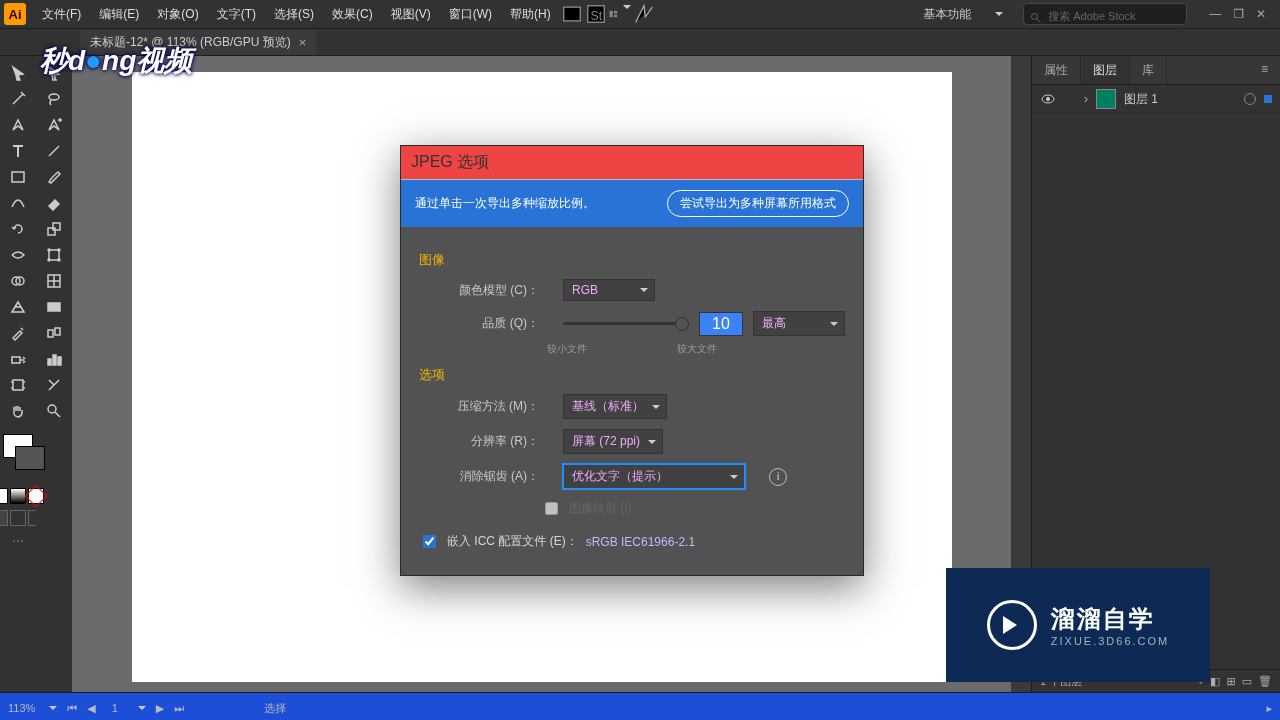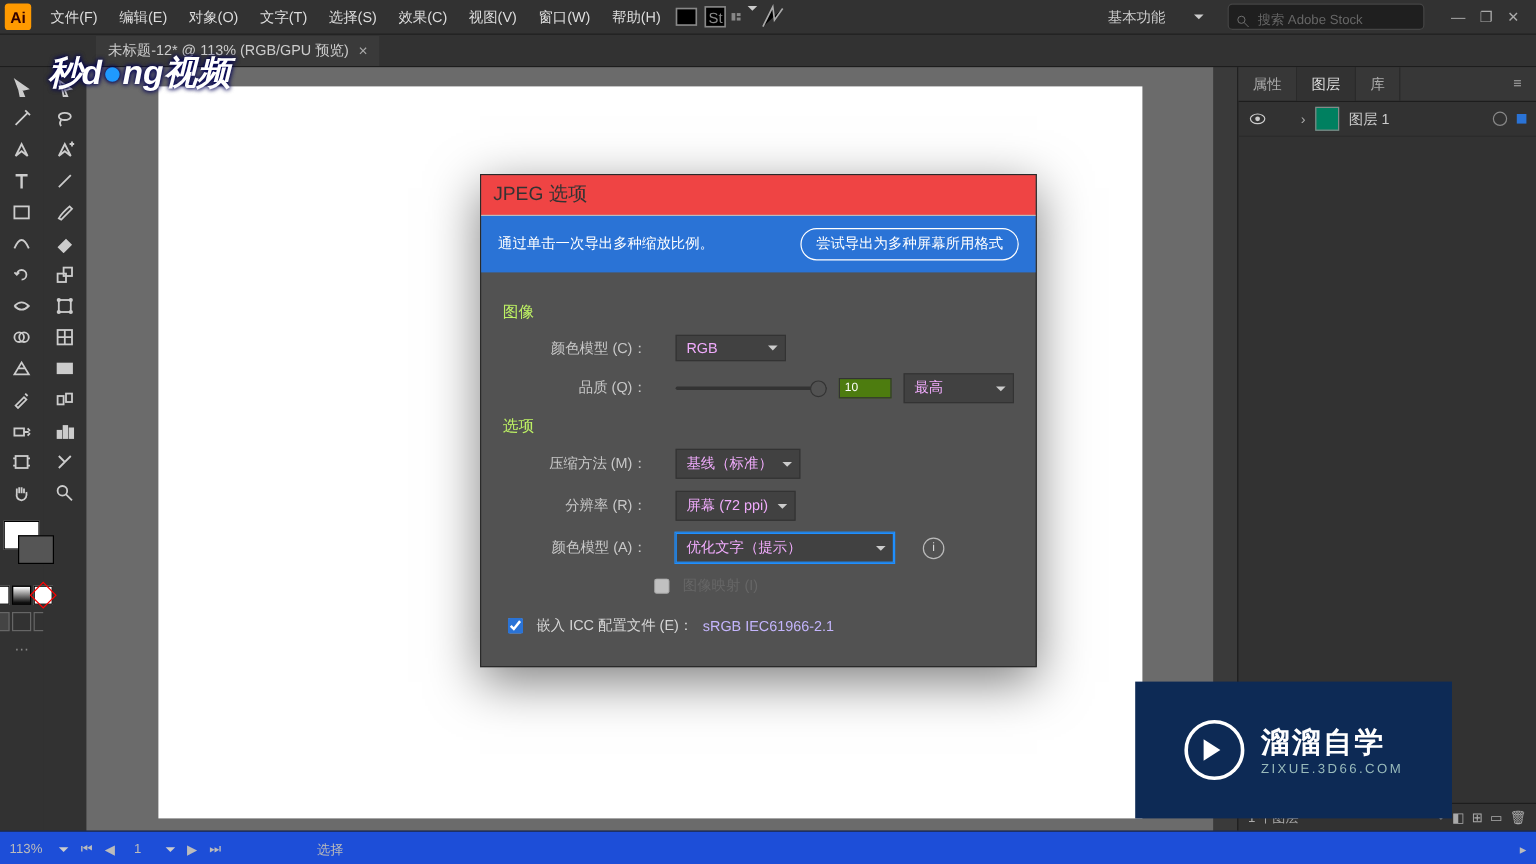--- a/index.html
+++ b/index.html
@@ -42,30 +42,30 @@
   .panel-footer{height:22px;display:flex;align-items:center;border-top:1px solid #1d1d1d;padding:0 8px;font-size:11px;color:#aaa;gap:6px}
   
   .status{height:22px;background:#1d4ed8;border-top:1px solid #1d1d1d;display:flex;align-items:center;padding:4px 8px;font-size:11px;color:#bbb;gap:10px}
   .status .sel{padding:0 6px}
   
   .dialog{position:absolute;left:400px;top:145px;width:462px;background:#525252;box-shadow:0 12px 40px rgba(0,0,0,.5);border:1px solid #2a2a2a}
   .dlg-title{background:#ef4444;color:#333;padding:6px 10px;font-size:16px;border-bottom:1px solid #bbb}
   .dlg-banner{background:#2a73d6;color:#fff;display:flex;align-items:center;justify-content:space-between;padding:10px 14px;font-size:12px}
   .dlg-banner button{background:transparent;border:1.5px solid #fff;color:#fff;border-radius:14px;padding:4px 12px;font-size:12px}
   .dlg-body{padding:14px 18px;color:#d6d6d6}
-  .section-title{font-size:13px;margin:10px 0 10px;color:#bef264}
+  .section-title{font-size:13px;margin:10px 0 10px;color:#eab308}
   .field{display:flex;align-items:center;margin:10px 0;gap:24px}
   .field label{width:120px;text-align:right;color:#c8c8c8;font-size:12px}
   .combo{background:#414141;border:1px solid #333;color:#f0abfc;padding:3px 22px 3px 8px;position:relative;font-size:12px;min-width:60px;display:inline-flex;align-items:center}
   .combo::after{content:"";position:absolute;right:6px;top:50%;margin-top:-2px;border:4px solid transparent;border-top-color:#ccc}
   .combo.hl{border:1px solid #1f8fff;box-shadow:0 0 0 1px #1f8fff}
   .qslider{flex:1;display:flex;align-items:center;gap:10px}
   .track{flex:1;height:3px;background:#333;border-radius:2px;position:relative}
   .thumb-sl{position:absolute;right:0;top:-5px;width:12px;height:12px;border:1px solid #333;border-radius:50%;background:#525252}
-  .numbox{width:34px;background:#4d7c0f;border:1px solid #333;color:#fff;padding:2px 4px;font-size:10px;text-align:left}
+  .numbox{width:34px;background:#3b82f6;border:1px solid #333;color:#fff;padding:2px 4px;font-size:16px;text-align:center}
   .tiny{font-size:10px;color:#999}
   .infoicon{width:16px;height:16px;border:1px solid #bbb;border-radius:50%;display:inline-flex;align-items:center;justify-content:center;font-size:10px;color:#ddd}
   .chk{display:flex;align-items:center;gap:8px;margin:14px 0 10px}
   .chk-dis{display:flex;align-items:center;gap:8px;margin:6px 0 6px 122px;color:#666}
   .chk input{accent-color:#2a73d6}
   .dlg-btns{display:flex;justify-content:flex-end;gap:12px;padding:8px 16px 18px}
   .btn{border-radius:20px;padding:6px 30px;font-size:13px;border:1px solid #999}
   .btn.primary{background:#f3f3f3;color:#222;border-color:#f3f3f3}
   .btn.sec{background:transparent;color:#ddd}
   
@@ -401,39 +401,43 @@
       <div class="qslider">
         <div class="track">
             <div class="thumb-sl"></div>
           </div>
         <div class="numbox">10</div>
         <div class="combo">
             <span>最高</span>
           </div>
       </div>
     </div>
+    <div style="display:flex;margin:-4px 0 8px 128px;gap:90px">
+      <span class="tiny">较小文件</span>
+      <span class="tiny">较大文件</span>
+    </div>
 
     <div class="section-title">选项</div>
 
     <div class="field">
       <label>压缩方法 (M)：</label>
       <div class="combo">
           <span>基线（标准）</span>
         </div>
     </div>
 
     <div class="field">
       <label>分辨率 (R)：</label>
       <div class="combo">
           <span>屏幕 (72 ppi)</span>
         </div>
     </div>
 
     <div class="field">
-      <label>颜色模型 (A)：</label>
+      <label>消除锯齿 (A)：</label>
       <div class="combo hl" style="min-width:150px">
           <span>优化文字（提示）</span>
         </div>
       <span class="infoicon">i</span>
     </div>
 
     <div class="chk-dis">
       <input type="checkbox" disabled="" style="">
       <span>图像映射 (I)</span>
     </div>

